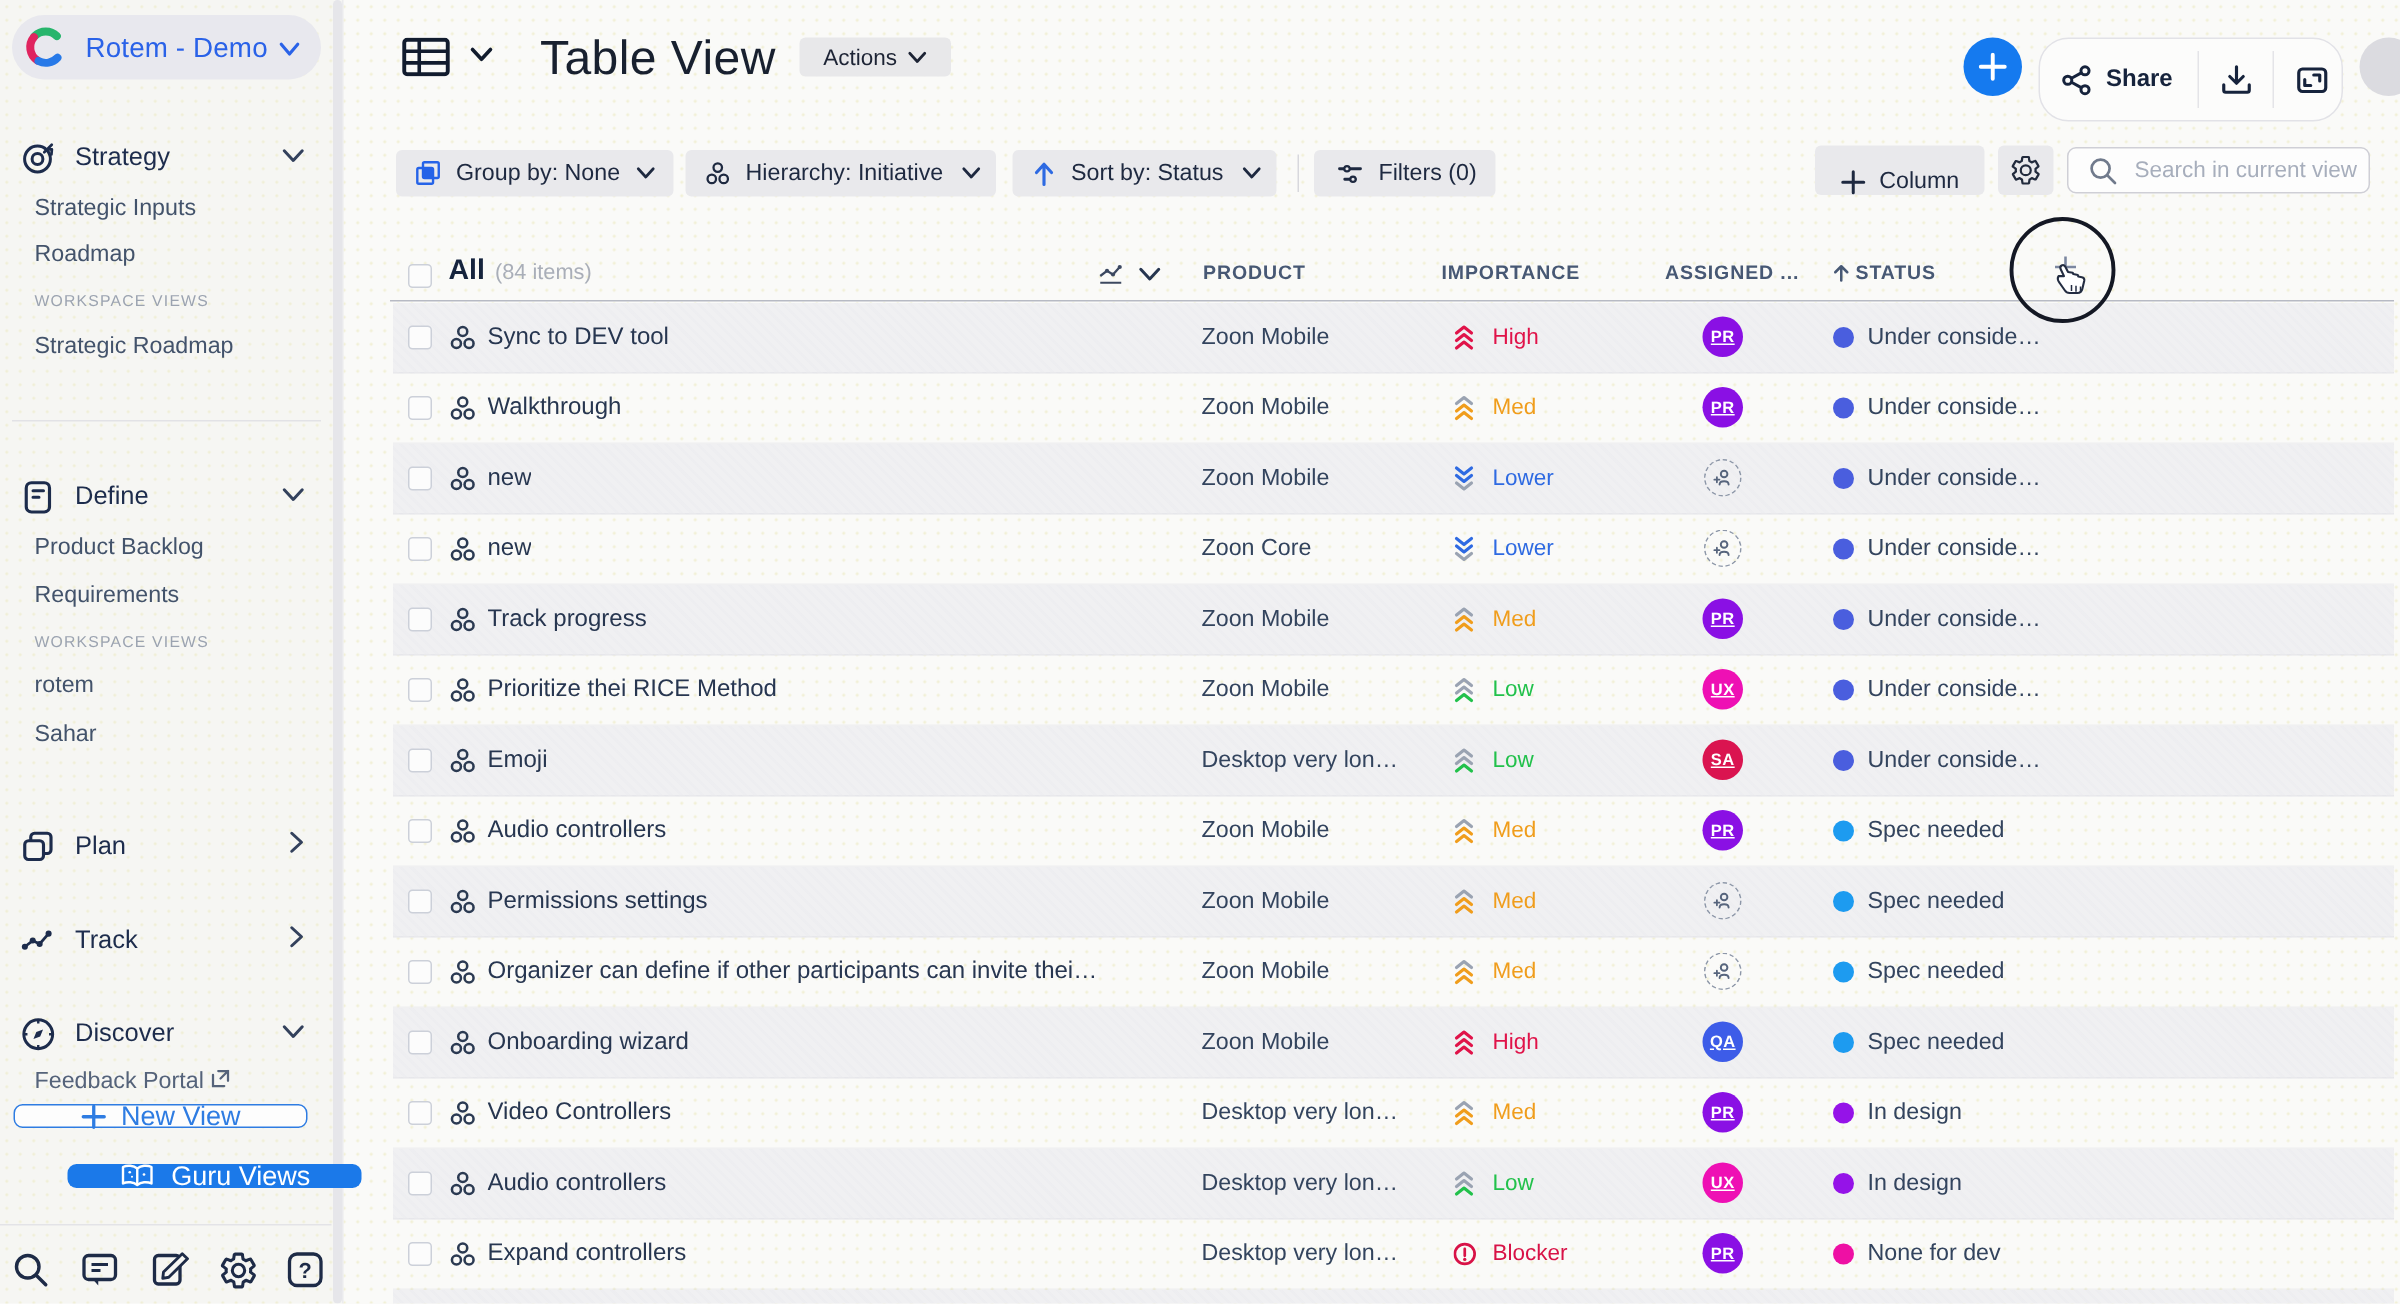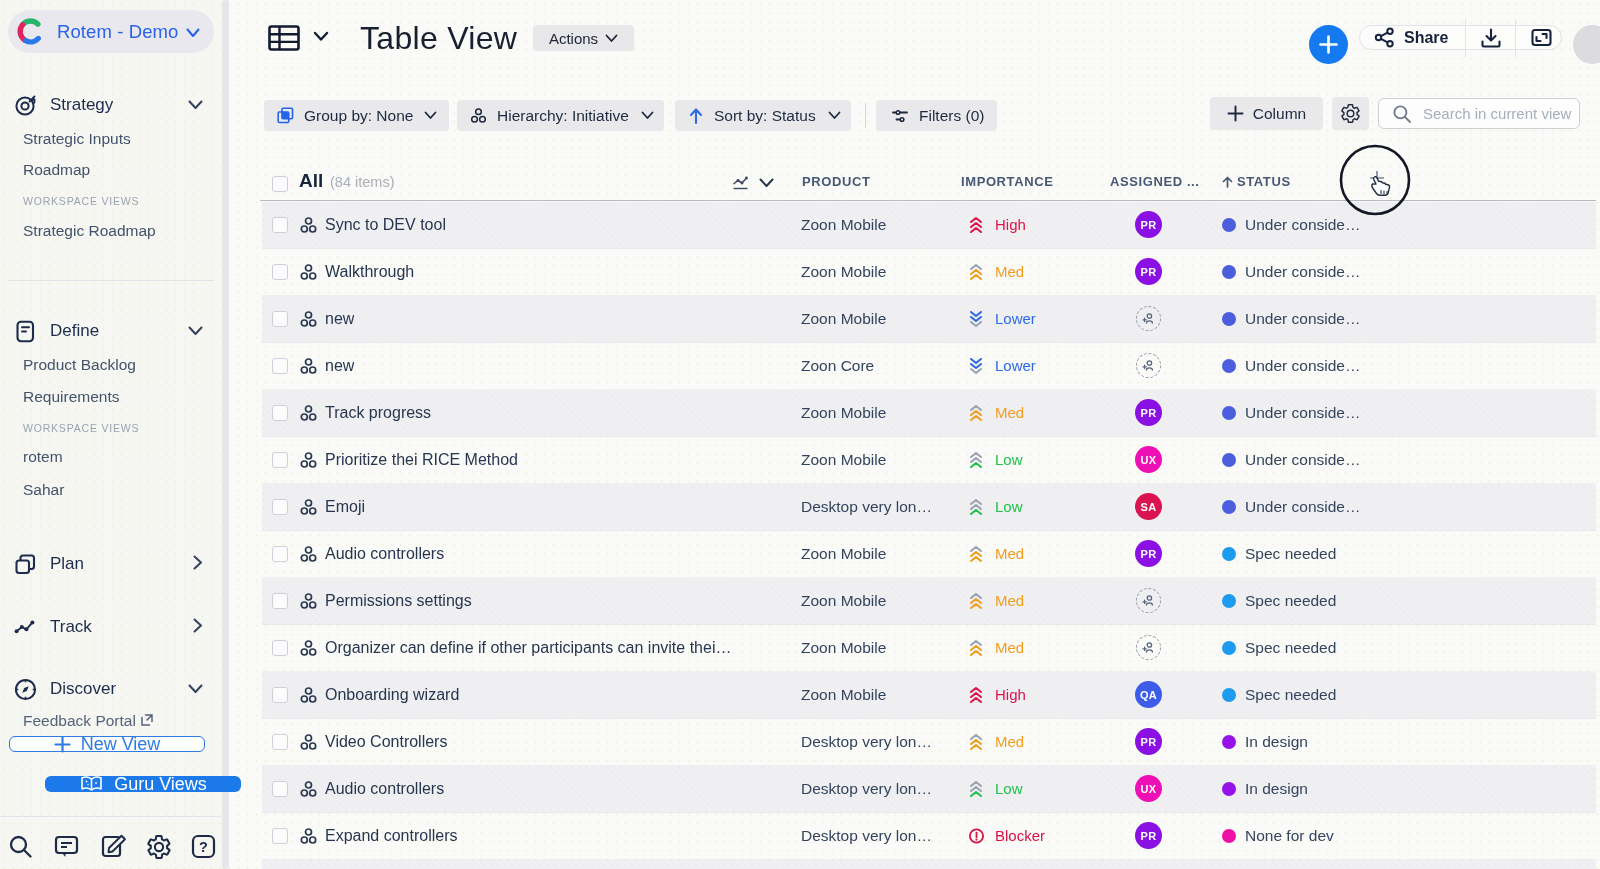--- a/index.html
+++ b/index.html
@@ -28,30 +28,30 @@
 .boticon { position:absolute; top:834px; }
 
 #main { position:absolute; left:229px; top:0; width:1371px; height:869px; }
 #viewicon { position:absolute; left:39px; top:25px; }
 #viewchev { position:absolute; left:84px; top:31px; }
 #title { position:absolute; left:131px; top:20px; font-size:32px; color:#18202f; letter-spacing:0.3px; }
 #actions { position:absolute; left:304px; top:25px; width:101px; height:26px; background:#e8e8ea; border-radius:4px;
   display:flex; align-items:center; justify-content:center; gap:7px; font-size:15px; color:#1d2435; }
 #plusbtn { position:absolute; left:1080px; top:25px; width:39px; height:39px; border-radius:50%; background:#157aef;
   display:flex; align-items:center; justify-content:center; }
-#sharepill { position:absolute; left:1130px; top:25px; width:203px; height:25px; border:1px solid #e2e2e7; border-radius:20px;
+#sharepill { position:absolute; left:1130px; top:25px; width:203px; height:56px; border:1px solid #e2e2e7; border-radius:20px;
   background:#fcfcfb; display:flex; align-items:center; }
 #sharepill .sep { width:1px; height:38px; background:#e4e4e8; }
 #avcircle { position:absolute; left:1344px; top:25px; width:39px; height:39px; border-radius:50%; background:#dbdbe0; }
 
 .tbtn { position:absolute; top:100px; height:31px; background:#e9e9ec; border-radius:4px; display:flex; align-items:center;
   font-size:15.5px; color:#1e2940; }
 #tdiv { position:absolute; left:636px; top:103px; height:25px; border-left:1px solid #d8d8dd; }
 #colbtn { position:absolute; left:981px; top:97px; width:113px; height:33px; background:#e9e9ec; border-radius:4px;
-  display:flex; align-items:center; justify-content:center; gap:9px; font-size:15.5px; color:#1e2940; }
+  display:flex; align-items:flex-end; justify-content:center; gap:9px; font-size:15.5px; color:#1e2940; }
 #gearbtn { position:absolute; left:1103px; top:97px; width:37px; height:33px; background:#e9e9ec; border-radius:4px;
   display:flex; align-items:center; justify-content:center; }
 #search { position:absolute; left:1149px; top:98px; width:202px; height:31px; background:#fdfdfd; border:1px solid #cfcfd6;
   border-radius:6px; display:flex; align-items:center; }
 #search .ph { color:#a7aebc; font-size:15px; margin-left:11px; white-space:nowrap; }
 
 #thead { position:absolute; left:33px; top:165px; width:1334px; height:36px;text-align:right; }
 #thead .cb { position:absolute; left:10px; top:11px; }
 #all { position:absolute; left:37px; top:5px; font-size:19px; font-weight:bold; color:#16243d; }
 #allcnt { position:absolute; left:68px; top:9px; font-size:14.5px; color:#a9aeb8; }
@@ -62,21 +62,21 @@
   background-image: repeating-linear-gradient(45deg, rgba(198,201,216,.06) 0 2px, rgba(0,0,0,0) 2px 5px); }
 .cb { width:16px; height:16px; border:1px solid #ccd0d9; border-radius:3px; background:#fcfcfc; display:inline-block; }
 .row .cb { margin-left:10px; flex:none; }
 .row svg { margin-left:12px; }
 .title { margin-left:8px; font-size:16px; color:#273650; white-space:nowrap; overflow:hidden; }
 .prod { position:absolute; left:539px; font-size:15.5px; color:#33445e; white-space:nowrap; }
 .impc { position:absolute; left:695px; display:flex; align-items:center; }
 .impt { margin-left:11px; font-size:15px; }
 .avc { position:absolute; left:873px; width:27px; display:flex; justify-content:center; }
 .av { width:27px; height:27px; border-radius:50%; color:#fff; font-size:11px; font-weight:bold;
-  display:flex; align-items:center; justify-content:center; letter-spacing:0.3px; }
+  display:flex; align-items:center; justify-content:center; letter-spacing:0.3px;text-decoration:underline; }
 .noav { width:25px; height:25px; border:1.5px dashed #8d97a8; border-radius:50%; display:flex; align-items:center; justify-content:center; }
 .noav svg { margin:0 !important; }
 .stc { position:absolute; left:960px; display:flex; align-items:center; }
 .dot { width:14px; height:14px; border-radius:50%; flex:none; }
 .stt { margin-left:9px; font-size:15.5px; color:#33445e; }
 </style></head>
 <body>
 <div id="side">
   <div id="sbar"></div>
   <div class="pill">

